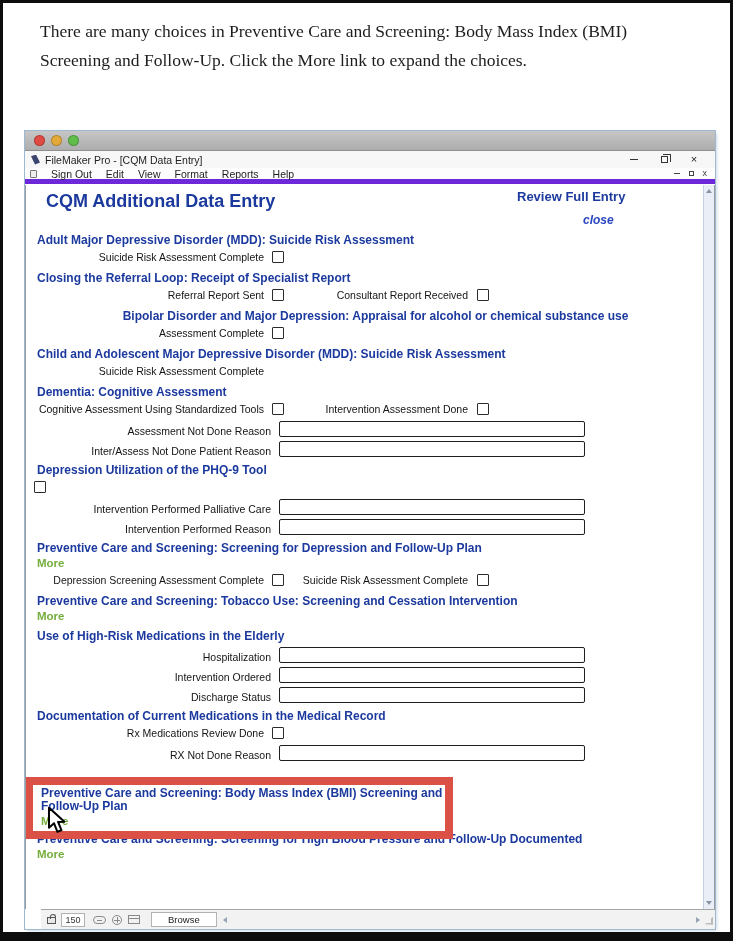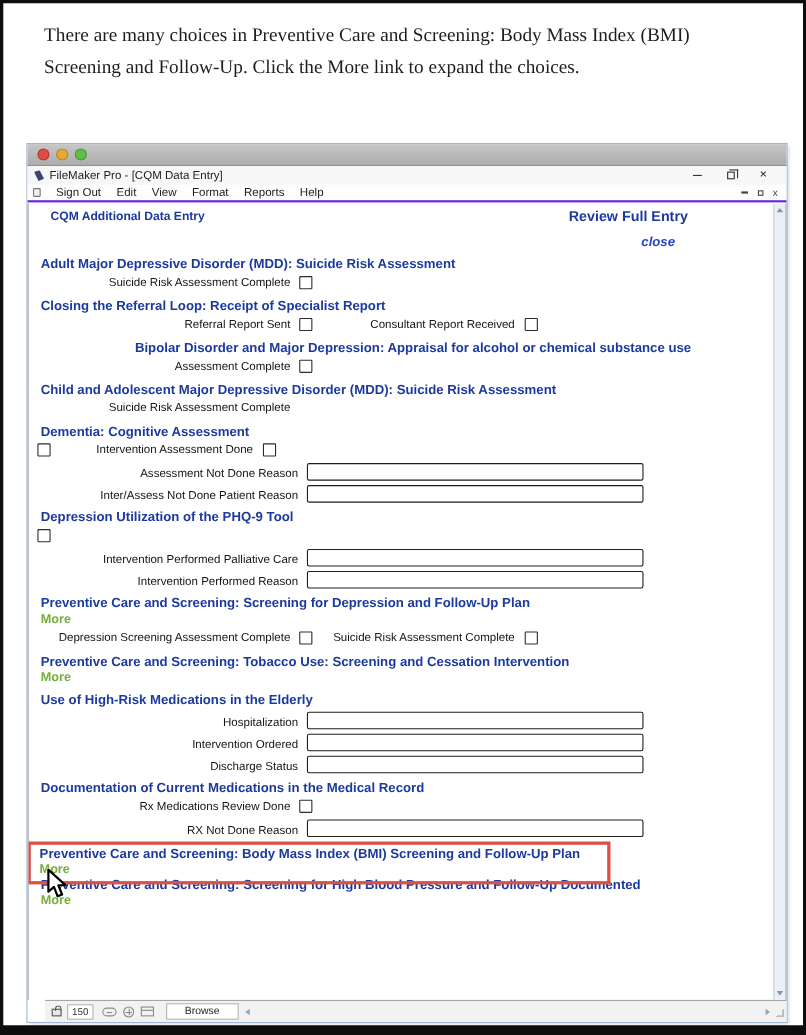--- a/index.html
+++ b/index.html
@@ -38,21 +38,21 @@
   }
   .fm-icon { width: 9px; height: 10px; background: #3c4470; clip-path: polygon(0 18%, 55% 0, 100% 80%, 45% 100%); flex: 0 0 auto; }
   .win-controls { margin-left: auto; display: flex; align-items: center; }
   .win-btn { width: 30px; height: 15px; display: flex; align-items: center; justify-content: center; color: #333; }
   .mini-bar { width: 8px; height: 1.5px; background: #333; }
   .restore-sq { width: 7px; height: 7px; border: 1px solid #333; position: relative; background: #f7f7f7; }
   .restore-sq::before { content: ''; position: absolute; left: 1.5px; top: -3px; width: 7px; height: 7px; border: 1px solid #333; border-bottom: none; border-left: none; }
   .close-x { font-size: 11px; line-height: 11px; color: #222; }
 
   .menubar {
-    height: 16px; background: #fdfdfd; border-bottom: 2px solid #6d28d9;
+    height: 16px; background: #fdfdfd; border-bottom: 5px solid #6d28d9;
     display: flex; align-items: center; gap: 14px; padding: 0 5px;
     font-size: 10.5px; color: #1e1e1e;
   }
   .doc-icon { width: 7px; height: 8px; border: 1px solid #777; border-radius: 1px; background: #eee; }
   .menu-item { cursor: default; }
   .menu-controls { margin-left: auto; display: flex; align-items: center; gap: 9px; padding-right: 3px; }
   .sm-mini { width: 6px; height: 1.5px; background: #444; }
   .sm-restore { width: 5px; height: 5px; border: 1px solid #444; }
   .sm-close { font-size: 9px; color: #444; line-height: 9px; }
 
@@ -63,41 +63,41 @@
     border-left: 1px solid #9a9a9a; border-right: 1px solid #9a9a9a;
   }
   .vscroll {
     position: absolute; top: 0; right: 0; bottom: 0; width: 11px;
     background: #eaeff7; border-left: 1px solid #c3cfe0; z-index: 20;
   }
   .tri-up { width: 0; height: 0; border-left: 3px solid transparent; border-right: 3px solid transparent; border-bottom: 4px solid #8794a6; margin: 4px auto 0; }
   .tri-down { position: absolute; bottom: 4px; left: 2px; width: 0; height: 0; border-left: 3px solid transparent; border-right: 3px solid transparent; border-top: 4px solid #8794a6; }
 
   .page-header { position: relative; height: 42px; }
-  .cqm-title { position: absolute; left: 20px; top: 6px; font-size: 11px; font-weight: bold; color: #1c3a9e; }
+  .cqm-title { position: absolute; left: 20px; top: 6px; font-size: 18px; font-weight: bold; color: #1c3a9e; }
   .review-link { position: absolute; left: 491px; top: 4px; font-size: 13px; font-weight: bold; color: #1c3a9e; cursor: pointer; }
   .close-link { position: absolute; left: 557px; top: 28px; font-size: 12px; font-weight: bold; font-style: italic; color: #2a46c0; cursor: pointer; }
 
   .section-title { margin: 7px 0 2px 11px; font-size: 12px; line-height: 13px; font-weight: bold; color: #1c3a9e; }
   .more-link { display: block; width: fit-content; margin: 1px 0 1px 11px; font-size: 11.5px; line-height: 13px; font-weight: bold; color: #74ae3c; cursor: pointer; }
 
   .crow { display: flex; align-items: center; height: 16px; margin: 2px 0; }
   .clbl { font-size: 10.5px; color: #141414; text-align: right; }
   .clbl.c1 { width: 238px; }
   .clbl.c2 { width: 184px; }
   .cbox { width: 12px; height: 12px; border: 1.5px solid #2c2c2c; border-radius: 1px; background: #fff; margin-left: 8px; flex: 0 0 auto; }
   .cbox.second { margin-left: 9px; }
 
   .frow { display: flex; align-items: flex-end; height: 16px; margin: 4px 0; }
   .flbl { width: 245px; text-align: right; font-size: 10.5px; color: #141414; margin-right: 8px; }
   .tfield { width: 306px; height: 16px; border: 1.6px solid #1e1e1e; border-radius: 2px; background: #fff; outline: none; font-size: 10.5px; padding: 0 3px; font-family: "Liberation Sans", sans-serif; }
 
   .highlight-box {
-    position: relative; z-index: 5; width: 530px;
-    border: 3px solid #0369a1; margin: 4px 0 -13px -1px; padding: 2px 0 3px 0;
+    position: relative; z-index: 5; width: 428px;
+    border: 8px solid #0369a1; margin: 16px 0 -13px -1px; padding: 2px 0 3px 0;
     background: transparent;
   }
   .highlight-box .section-title { margin: 0 0 2px 8px; }
   .highlight-box .more-link { margin: 0 0 0 8px; }
   .cursor-arrow { position: absolute; left: 14px; top: 22px; z-index: 9; }
 
   
   .statusbar {
     position: absolute; left: 16px; right: 0; bottom: 0; height: 20px;
     background: #f2f2f2; border-top: 1px solid #a5a5a5;
@@ -192,20 +192,21 @@
         <div class="crow">
           <span class="clbl c1">Assessment Complete</span>
           <span class="cbox"></span>
         </div>
         <div class="section-title" style="color: rgb(28, 58, 158);">Child and Adolescent Major Depressive Disorder (MDD): Suicide Risk Assessment</div>
         <div class="crow">
           <span class="clbl c1">Suicide Risk Assessment Complete</span>
         </div>
         <div class="section-title" style="color: rgb(28, 58, 158);">Dementia: Cognitive Assessment</div>
         <div class="crow">
+          <span class="clbl c1">Cognitive Assessment Using Standardized Tools</span>
           <span class="cbox"></span>
           <span class="clbl c2">Intervention Assessment Done</span>
           <span class="cbox second"></span>
         </div>
         <div class="frow">
           <span class="flbl">Assessment Not Done Reason</span>
           <input class="tfield" readonly="" style="">
         </div>
         <div class="frow">
           <span class="flbl">Inter/Assess Not Done Patient Reason</span>

